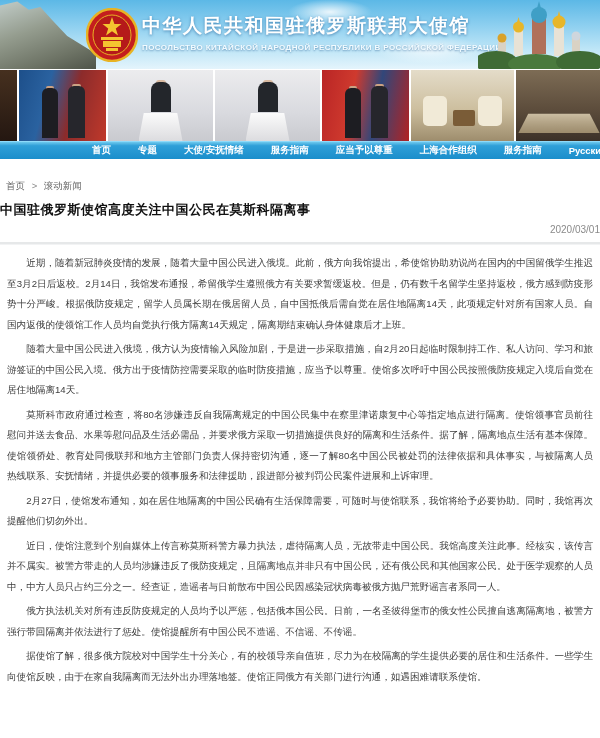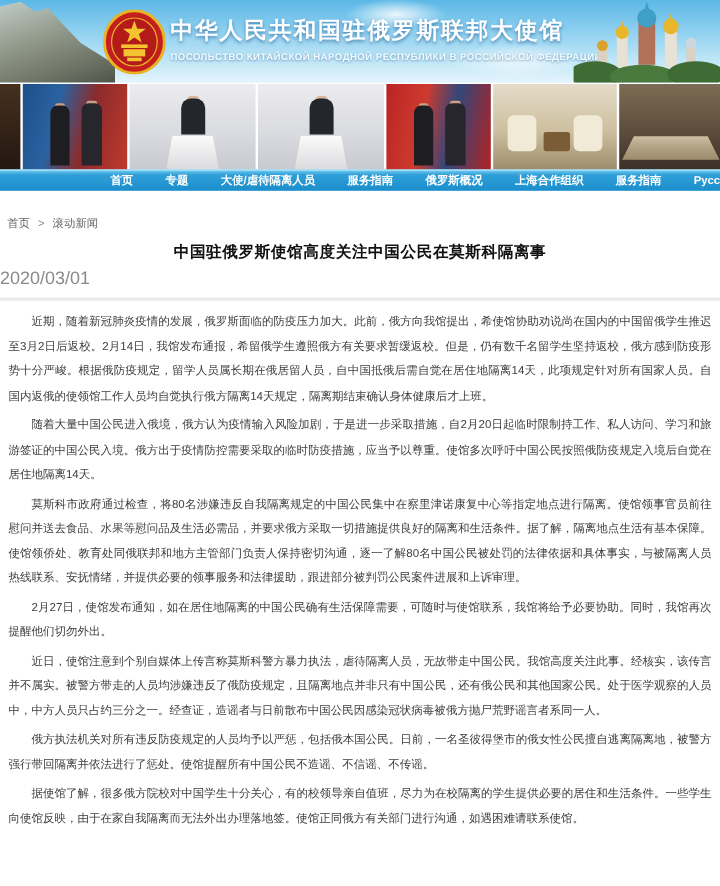--- a/index.html
+++ b/index.html
@@ -72,24 +72,24 @@
     color:#fff;font-size:9.5px;font-weight:bold;text-decoration:none;
     margin-right:27px;white-space:nowrap;
   }
   .nav a:first-child{margin-left:92px;}
   .nav .lang{margin-left:auto;margin-right:14px;}
   
   .crumbs{margin:21px 0 0 6px;font-size:9.5px;color:#666;}
   .crumbs a{color:#666;text-decoration:none;}
   .crumbs .sep{margin:0 4px;color:#888;}
   h1.article-title{
-    margin:8px 0 0 0;text-align:center;font-size:13px;color:#111;
+    margin:8px 0 0 0;text-align:left;font-size:13px;color:#111;
     font-weight:bold;letter-spacing:.5px;
   }
-  .date{margin-top:5px;text-align:left;font-size:15px;color:#8a8a8a;}
+  .date{margin-top:5px;text-align:right;font-size:10px;color:#8a8a8a;}
   .divider{margin-top:7px;height:2px;background:#e6e8e9;border-bottom:1px solid #f2f3f4;}
   
   .article{padding:8px 7px 0 7px;font-size:9.6px;line-height:20.5px;color:#3d3d3d;}
   .article p{margin:0 0 4px 0;text-indent:2em;text-align:justify;}
 </style>
 </head>
 <body>
 
 <div class="banner">
   <div class="wall"></div>
@@ -133,40 +133,40 @@
   <div class="tile t3"></div>
   <div class="tile t4"></div>
   <div class="tile t5"></div>
   <div class="tile t6"></div>
   <div class="tile t7"></div>
 </div>
 
 <div class="nav">
   <a href="#">首页</a>
   <a href="#">专题</a>
-  <a href="#">大使/虐待隔离人员</a>
+  <a href="#">大使/安抚情绪</a>
   <a href="#">服务指南</a>
-  <a href="#">俄罗斯概况</a>
+  <a href="#">应当予以尊重</a>
   <a href="#">上海合作组织</a>
   <a href="#">服务指南</a>
   <a href="#" class="lang">Русский язык</a>
 </div>
 
 <div class="crumbs">
   <a href="#">首页</a>
   <span class="sep">&gt;</span>
   <a href="#">滚动新闻</a>
 </div>
 
 <h1 class="article-title">中国驻俄罗斯使馆高度关注中国公民在莫斯科隔离事</h1>
 <div class="date">2020/03/01</div>
 <div class="divider"></div>
 
 <div class="article">
-  <p>近期，随着新冠肺炎疫情的发展，俄罗斯面临的防疫压力加大。此前，俄方向我馆提出，希使馆协助劝说尚在国内的中国留俄学生推迟至3月2日后返校。2月14日，我馆发布通报，希留俄学生遵照俄方有关要求暂缓返校。但是，仍有数千名留学生坚持返校，俄方感到防疫形势十分严峻。根据俄防疫规定，留学人员属长期在俄居留人员，自中国抵俄后需自觉在居住地隔离14天，此项规定针对所有国家人员。自国内返俄的使领馆工作人员均自觉执行俄方隔离14天规定，隔离期结束确认身体健康后才上班。</p>
+  <p>近期，随着新冠肺炎疫情的发展，随着大量中国公民进入俄境。此前，俄方向我馆提出，希使馆协助劝说尚在国内的中国留俄学生推迟至3月2日后返校。2月14日，我馆发布通报，希留俄学生遵照俄方有关要求暂缓返校。但是，仍有数千名留学生坚持返校，俄方感到防疫形势十分严峻。根据俄防疫规定，留学人员属长期在俄居留人员，自中国抵俄后需自觉在居住地隔离14天，此项规定针对所有国家人员。自国内返俄的使领馆工作人员均自觉执行俄方隔离14天规定，隔离期结束确认身体健康后才上班。</p>
   <p>随着大量中国公民进入俄境，俄方认为疫情输入风险加剧，于是进一步采取措施，自2月20日起临时限制持工作、私人访问、学习和旅游签证的中国公民入境。俄方出于疫情防控需要采取的临时防疫措施，应当予以尊重。使馆多次呼吁中国公民按照俄防疫规定入境后自觉在居住地隔离14天。</p>
   <p>莫斯科市政府通过检查，将80名涉嫌违反自我隔离规定的中国公民集中在察里津诺康复中心等指定地点进行隔离。使馆领事官员前往慰问并送去食品、水果等慰问品及生活必需品，并要求俄方采取一切措施提供良好的隔离和生活条件。据了解，隔离地点生活有基本保障。使馆领侨处、教育处同俄联邦和地方主管部门负责人保持密切沟通，逐一了解80名中国公民被处罚的法律依据和具体事实，与被隔离人员热线联系、安抚情绪，并提供必要的领事服务和法律援助，跟进部分被判罚公民案件进展和上诉审理。</p>
   <p>2月27日，使馆发布通知，如在居住地隔离的中国公民确有生活保障需要，可随时与使馆联系，我馆将给予必要协助。同时，我馆再次提醒他们切勿外出。</p>
   <p>近日，使馆注意到个别自媒体上传言称莫斯科警方暴力执法，虐待隔离人员，无故带走中国公民。我馆高度关注此事。经核实，该传言并不属实。被警方带走的人员均涉嫌违反了俄防疫规定，且隔离地点并非只有中国公民，还有俄公民和其他国家公民。处于医学观察的人员中，中方人员只占约三分之一。经查证，造谣者与日前散布中国公民因感染冠状病毒被俄方抛尸荒野谣言者系同一人。</p>
   <p>俄方执法机关对所有违反防疫规定的人员均予以严惩，包括俄本国公民。日前，一名圣彼得堡市的俄女性公民擅自逃离隔离地，被警方强行带回隔离并依法进行了惩处。使馆提醒所有中国公民不造谣、不信谣、不传谣。</p>
   <p>据使馆了解，很多俄方院校对中国学生十分关心，有的校领导亲自值班，尽力为在校隔离的学生提供必要的居住和生活条件。一些学生向使馆反映，由于在家自我隔离而无法外出办理落地签。使馆正同俄方有关部门进行沟通，如遇困难请联系使馆。</p>
 
 </div>
 
 </body></html>

